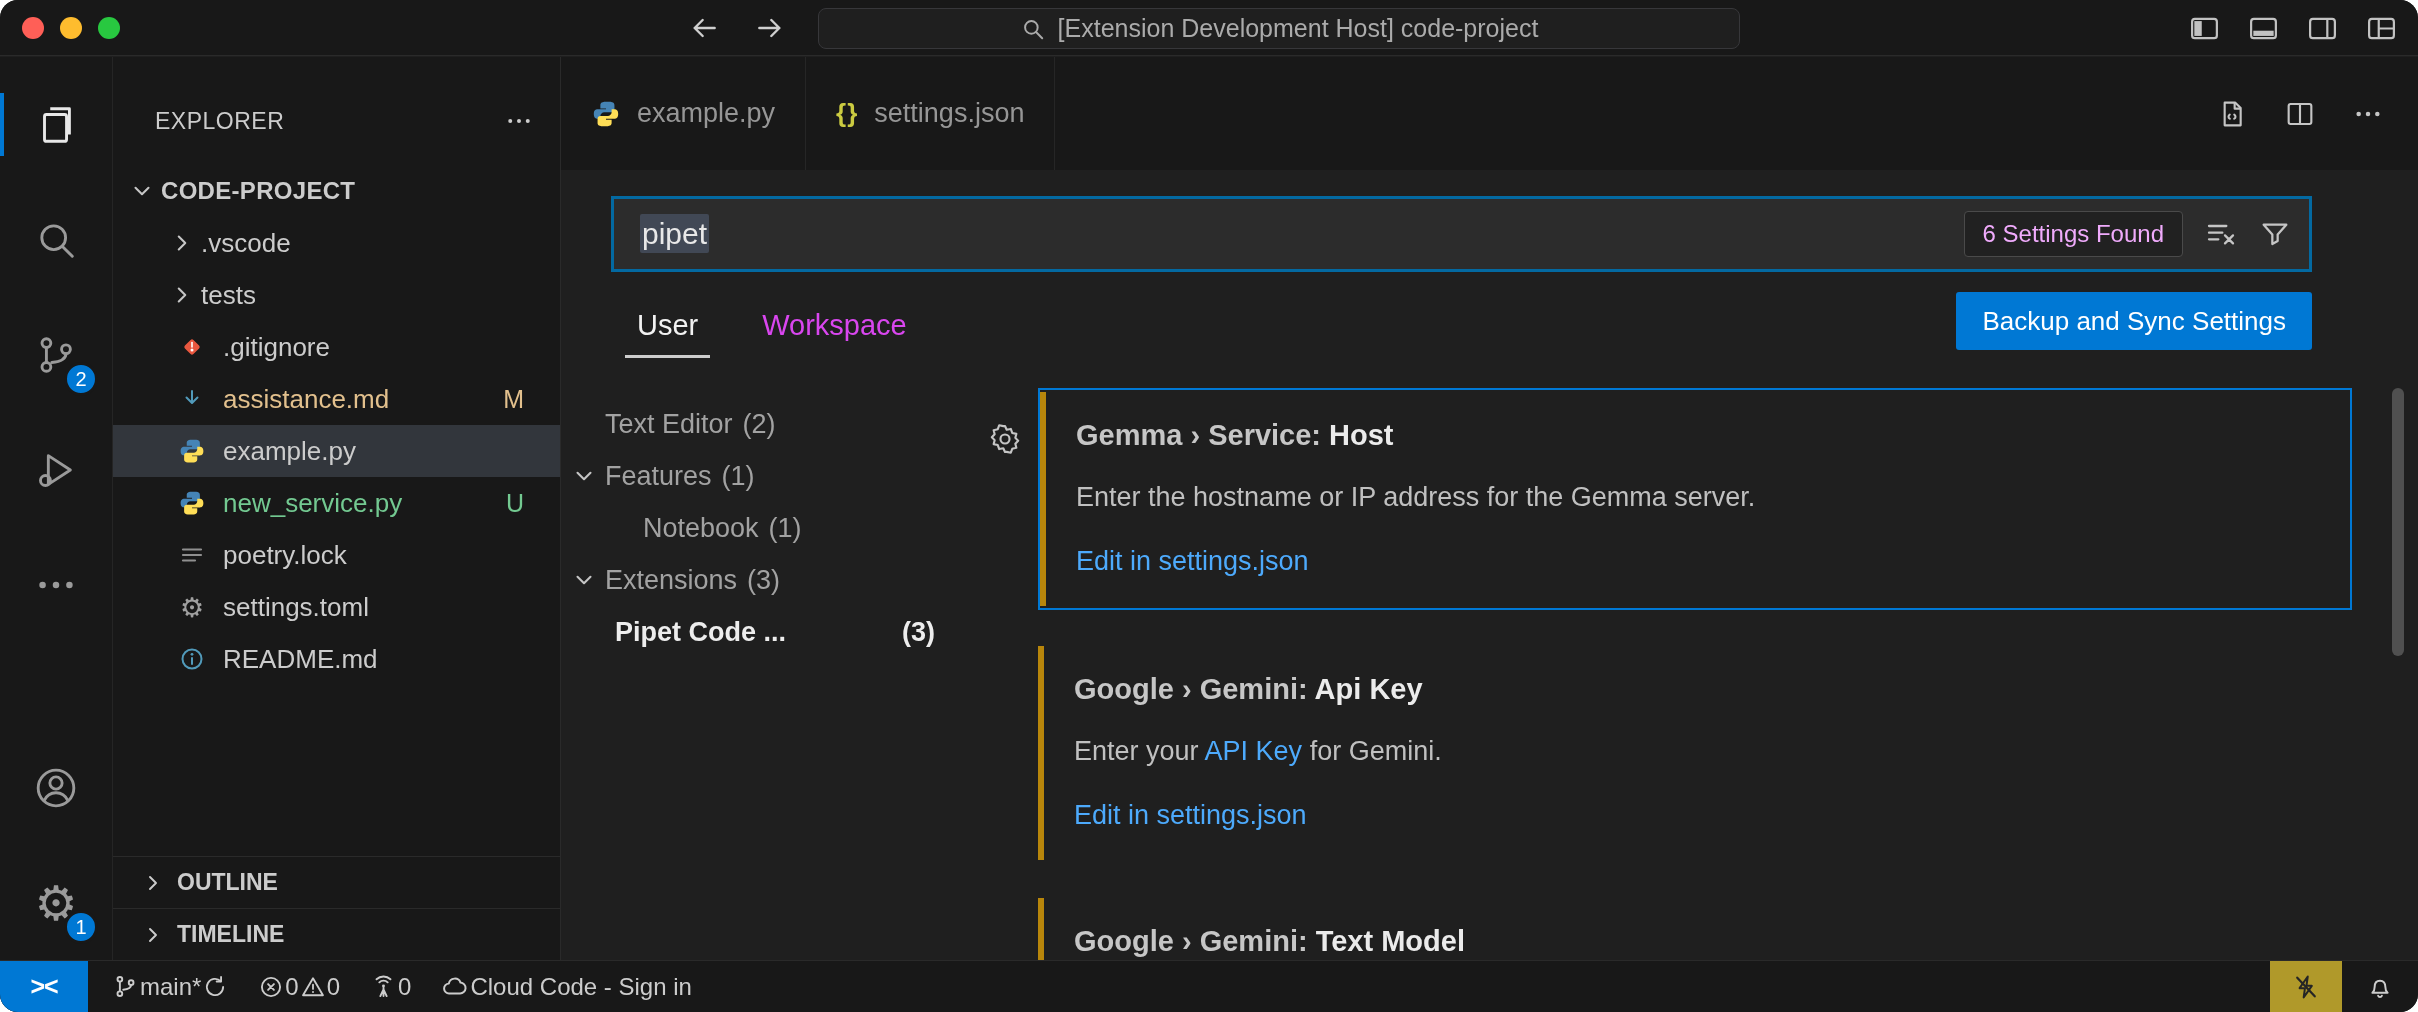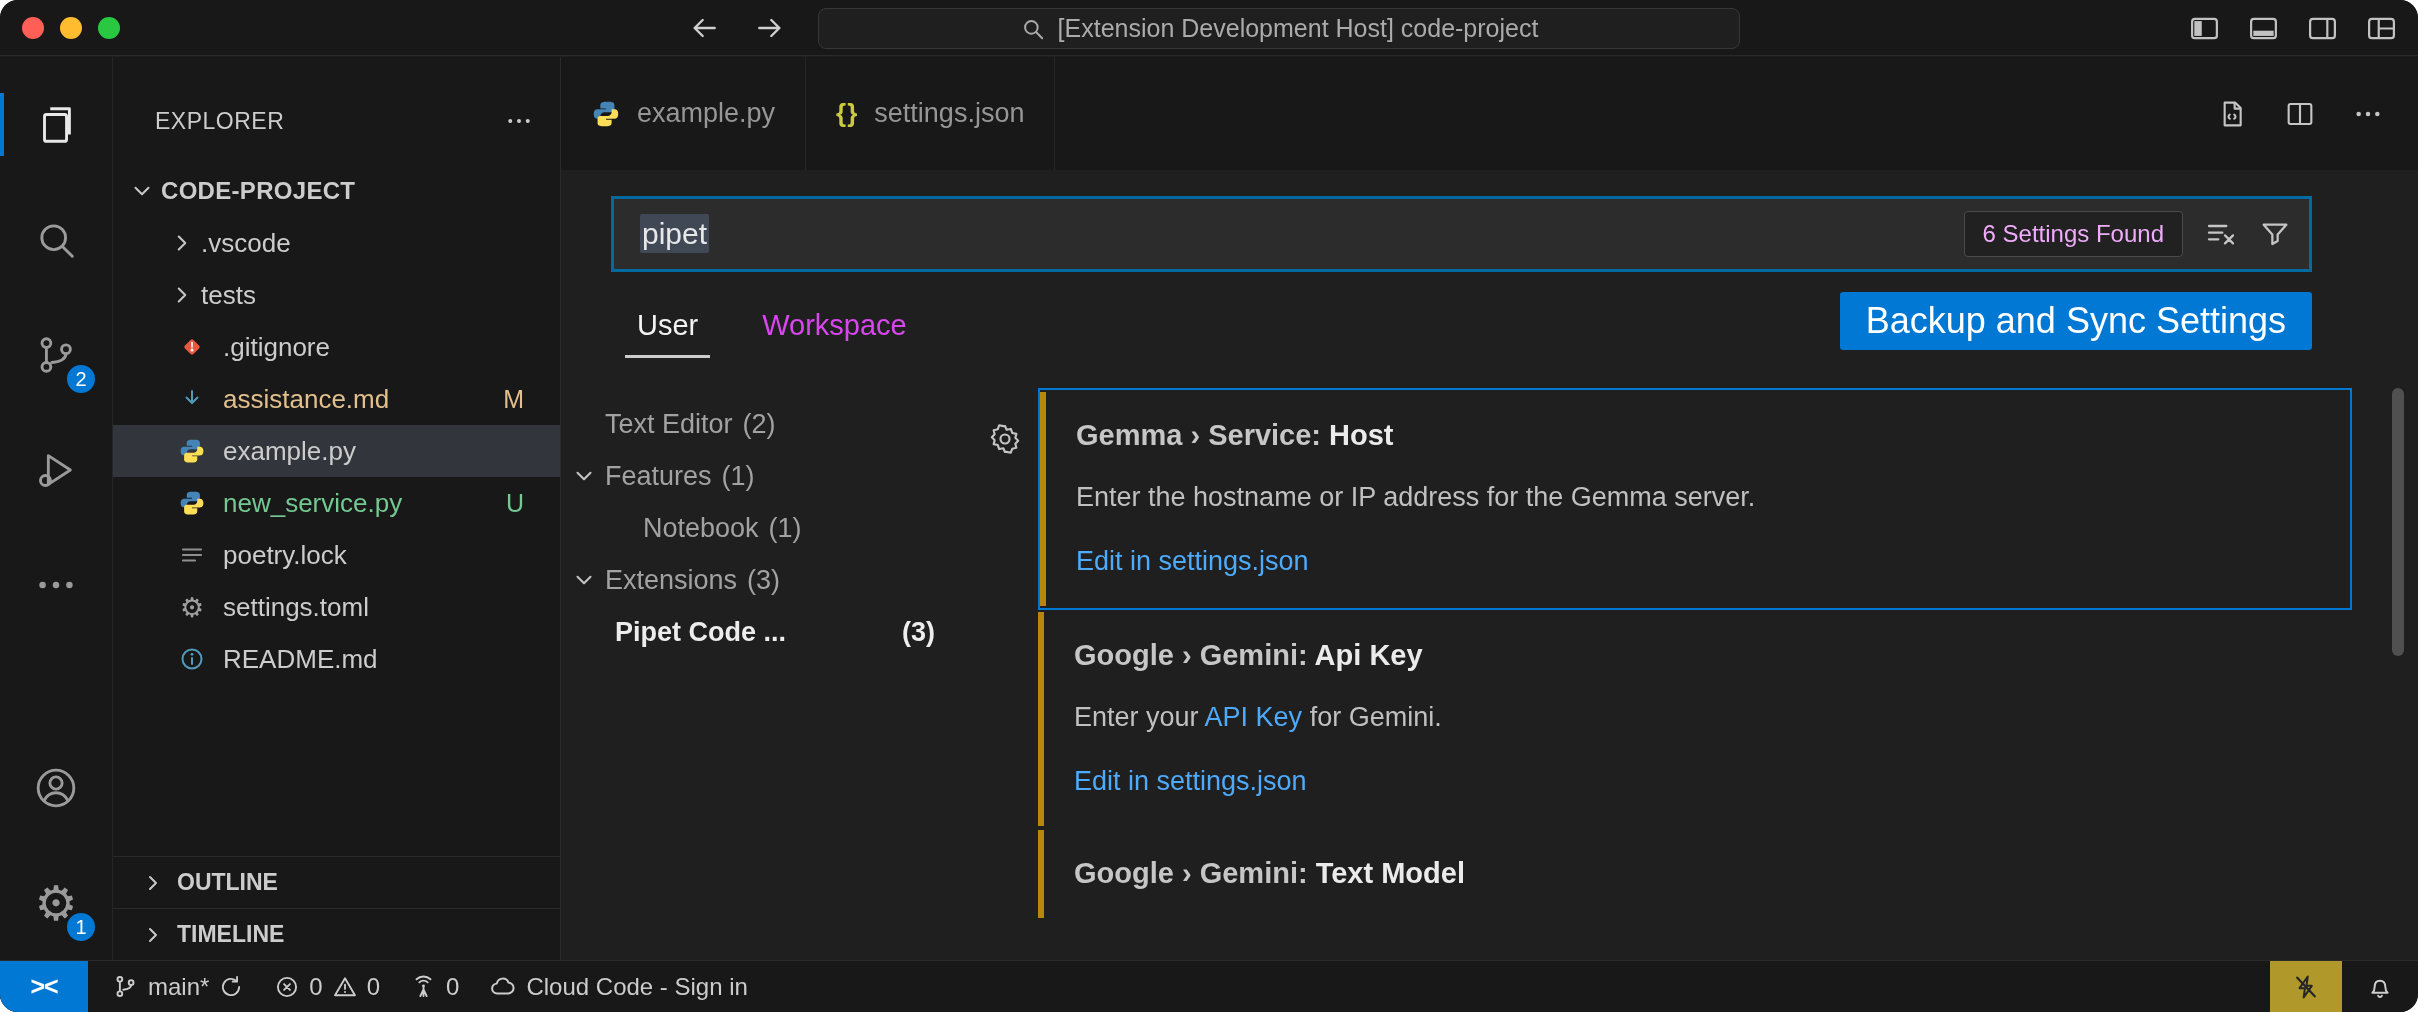--- a/index.html
+++ b/index.html
@@ -61,50 +61,50 @@
   .settings{flex:1;position:relative;padding-top:26px;overflow:hidden}
   .search-wrap{margin:0 106px 0 50px;height:76px;background:#2c2c2c;border:3px solid #0369a1;display:flex;align-items:center;padding:0 18px 0 26px}
   .search-text{font-size:30px;color:#e8e8e8}
   .search-text .sel{background:#414855;padding:3px 2px;border-radius:2px}
   .search-right{margin-left:auto;display:flex;align-items:center;gap:22px;color:#c5c5c5}
   .found-badge{height:46px;display:flex;align-items:center;padding:0 18px;background:#212121;border:1px solid #4a4a4a;border-radius:4px;font-size:24px;color:#f0abfc}
 
   .scope-row{margin:20px 106px 0 50px;height:66px;display:flex;align-items:flex-end;position:relative}
   .scope-tab{font-size:29px;color:#d946ef;padding:0 12px 16px 12px;margin-left:14px;margin-right:26px}
   .scope-tab.active{color:#f2f2f2;border-bottom:3px solid #cccccc;padding-bottom:13px}
-  .sync-btn{position:absolute;right:0;bottom:8px;height:58px;background:#0078d4;color:#fff;border-radius:3px;font-size:36px;padding:0 26px;display:flex;align-items:center}
+  .sync-btn{position:absolute;right:0;bottom:8px;height:58px;background:#0078d4;color:#fff;border-radius:3px;font-size:26px;padding:0 26px;display:flex;align-items:center}
 
   .settings-main{display:flex;margin-top:30px}
   .toc{width:400px;padding-top:10px;font-size:27px;color:#a2a2a2;flex:0 0 auto}
   .toc-row{display:flex;align-items:center;height:52px}
   .toc-row .chev{width:34px;display:inline-flex;color:#c5c5c5;flex:0 0 auto}
   .toc-row.lvl0{padding-left:44px}
   .toc-row.haschev{padding-left:10px}
   .toc-row.lvl1{padding-left:82px}
   .toc-row.sel{padding-left:54px;color:#ededed;font-weight:700;padding-right:26px}
   .toc-count{margin-left:10px}
   .toc-row.sel .toc-count{margin-left:auto}
 
   .slist{flex:1;padding-left:77px;padding-right:66px;position:relative;min-width:0}
-  .setting{position:relative;padding:26px 36px 28px 36px;}
+  .setting{position:relative;padding:26px 36px 28px 36px;margin-bottom:34px}
   .setting .modbar{position:absolute;left:0;top:2px;bottom:2px;width:6px;background:#b8860b}
   .setting.focused{border:2px solid #0078d4}
   .s-title{font-size:29px;line-height:38px;color:#c6c6c6;font-weight:700}
   .s-title .s-label{color:#ebebeb}
   .s-desc{margin-top:24px;font-size:27px;line-height:38px;color:#c0c0c0}
   .s-link{margin-top:26px;font-size:27px;line-height:38px;color:#4daafc}
   .inline-link{color:#4daafc}
   .setting-gear{position:absolute;left:-52px;top:32px;color:#c5c5c5}
   .scrollbar{position:absolute;right:14px;top:218px;width:12px;height:268px;background:#5d5d5d;opacity:.8;border-radius:6px}
 
   
   .statusbar{position:absolute;left:0;right:0;bottom:0;height:52px;background:#181818;border-top:1px solid #2a2a2a;display:flex;align-items:stretch;font-size:24px;color:#cccccc;z-index:5}
   .sb-remote{width:88px;background:#0078d4;display:flex;align-items:center;justify-content:center;color:#fff;font-size:25px;font-weight:700;letter-spacing:-1px}
   .sb-left{display:flex;align-items:center;padding-left:24px}
-  .sb-item{display:flex;align-items:center;gap:9px;margin-right:30px}
+  .sb-item{display:flex;align-items:center;gap:1px;margin-right:30px}
   .sb-right{margin-left:auto;display:flex;align-items:stretch}
   .sb-highlight{width:72px;background:#b0992a;display:flex;align-items:center;justify-content:center}
   .sb-bell{display:flex;align-items:center;padding:0 24px;color:#cccccc}
 
   svg{display:block}
 </style>
 </head>
 <body>
 
 <div class="window">

